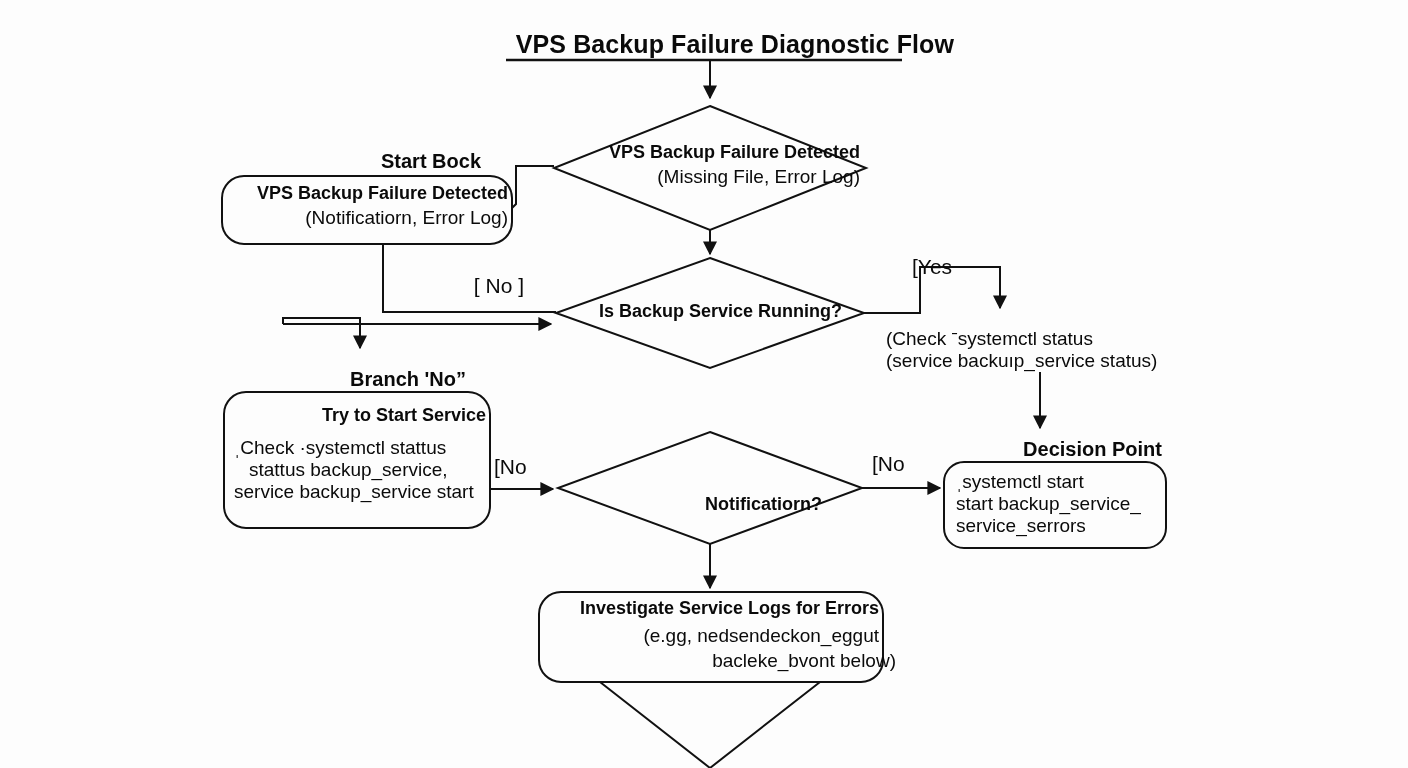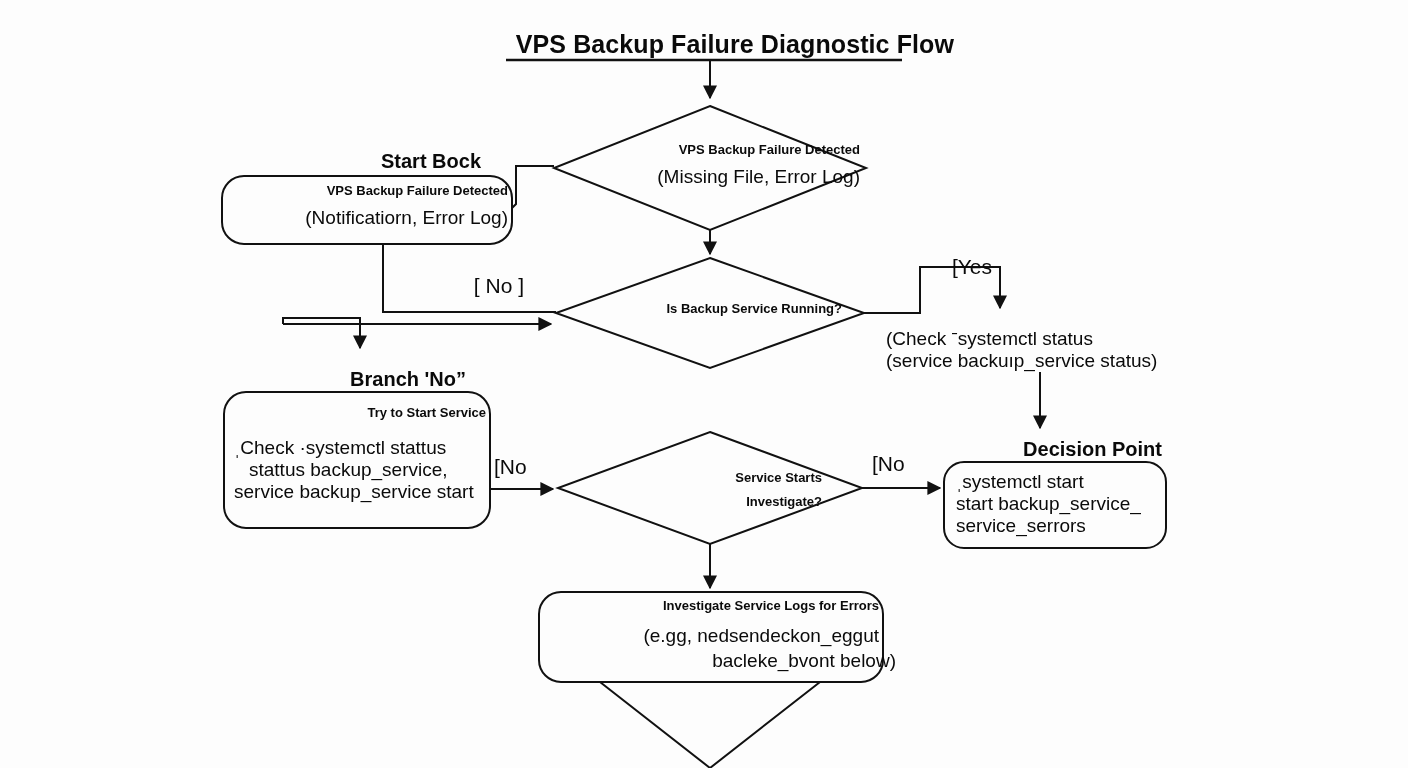--- a/index.html
+++ b/index.html
@@ -33,21 +33,21 @@
   .title {
     font-size: 25px;
     font-weight: bold;
     letter-spacing: .1px;
   }
   .grouplabel {
     font-size: 20px;
     font-weight: bold;
   }
   .node-head {
-    font-size: 13px;
+    font-size: 18px;
     font-weight: bold;
   }
   .node-sub {
     font-size: 19px;
     font-weight: normal;
   }
   .edge-label {
     font-size: 21px;
     font-weight: normal;
   }
@@ -121,36 +121,35 @@
   <div class="lbl node-head" style="left:226px; top:183px; width:282px;">VPS Backup Failure Detected</div>
   <div class="lbl node-sub" style="left:226px; top:207px; width:282px;">(Notificatiorn, Error Log)</div>
 
   <div class="lbl node-head" style="left:560px; top:142px; width:300px;">VPS Backup Failure Detected</div>
   <div class="lbl node-sub" style="left:560px; top:166px; width:300px;">(Missing File, Error Log)</div>
 
   <div class="lbl edge-label" style="left:404px; top:274px; width:120px;">[ No ]</div>
 
   <div class="lbl node-head" style="left:578px; top:301px; width:264px;">Is Backup Service Running?</div>
 
-  <div class="lbl edge-label" style="left:912px; top:255px; width:80px; text-align:right;">[Yes</div>
+  <div class="lbl edge-label" style="left:912px; top:255px; width:80px; text-align:left;">[Yes</div>
 
   <div class="lbl mono-ish" style="left:886px; top:328px; width:300px;">(Check ˉsystemctl status</div>
   <div class="lbl mono-ish" style="left:886px; top:350px; width:300px;">(service backuıp_service status)</div>
 
   <div class="lbl grouplabel" style="left:250px; top:368px; width:216px;">Branch 'No”</div>
 
   <div class="lbl node-head" style="left:228px; top:405px; width:258px;">Try to Start Service</div>
   <div class="lbl mono-ish" style="left:234px; top:437px; width:252px;">ˌCheck ·systemctl stattus</div>
   <div class="lbl mono-ish" style="left:234px; top:459px; width:252px;margin-left:15px;">stattus backup_service,</div>
   <div class="lbl mono-ish" style="left:234px; top:481px; width:252px;">service backup_service start</div>
 
   <div class="lbl edge-label" style="left:494px; top:455px; width:70px; text-align:left;">[No</div>
 
-  <div class="lbl node-head" style="left:600px; top:470px; width:222px;">Service Starts</div>
-  <div class="lbl node-head" style="left:600px; top:494px; width:222px;">Investigate?</div>
+  <div class="lbl node-head" style="left:600px; top:494px; width:222px;">Notificatiorn?</div>
 
   <div class="lbl edge-label" style="left:872px; top:452px; width:70px; text-align:left;">[No</div>
 
   <div class="lbl grouplabel" style="left:952px; top:438px; width:210px;">Decision Point</div>
 
   <div class="lbl mono-ish" style="left:956px; top:471px; width:206px;">ˌsystemctl start</div>
   <div class="lbl mono-ish" style="left:956px; top:493px; width:212px;">start backup_service_</div>
   <div class="lbl node-head" style="left:543px; top:598px; width:336px;">Investigate Service Logs for Errors</div>
 
   <div class="lbl mono-ish" style="left:956px; top:515px; width:206px;">service_serrors</div>

